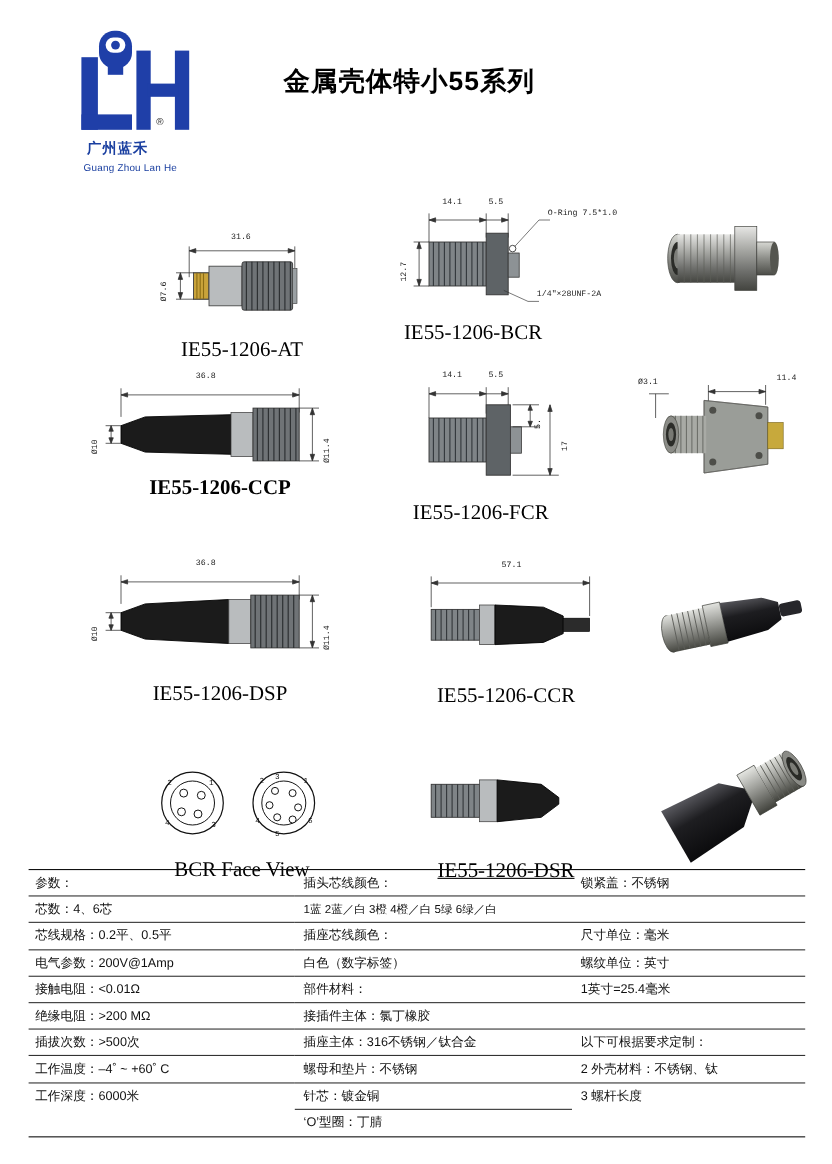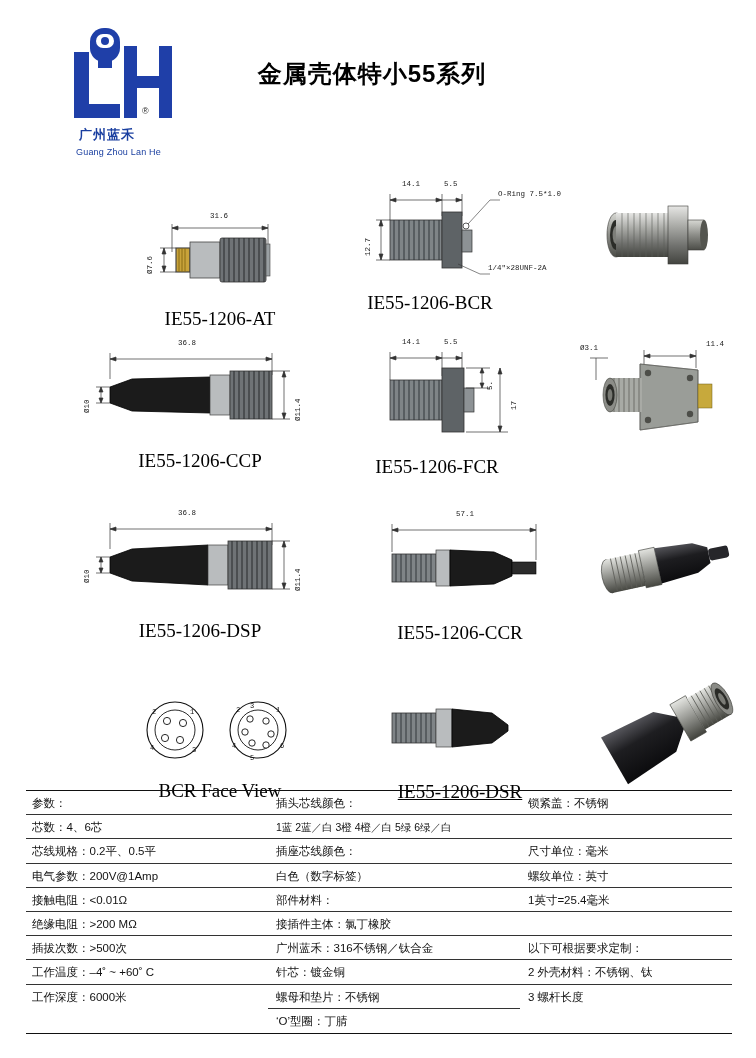--- a/index.html
+++ b/index.html
@@ -335,21 +335,21 @@
         <line x1="192" y1="36" x2="210" y2="36"></line>
         <line x1="192" y1="84" x2="210" y2="84"></line>
         <line x1="204" y1="36" x2="204" y2="84"></line>
         <path d="M204 36 l-2 6 h4 z" fill="#333"></path>
         <path d="M204 84 l-2 -6 h4 z" fill="#333"></path>
       </g>
     </svg>
     <div class="dim" style="left:98px; top:4px;">36.8</div>
     <div class="dim vert" style="left:3px; top:78px;">Ø10</div>
     <div class="dim vert" style="left:214px; top:86px;">Ø11.4</div>
-    <div class="caption" style="top:115px;">IE55-1206-CCP</div>
+    <div class="caption" style="top:98px;font-weight:bold;">IE55-1206-CCP</div>
   </div>
 
   <div class="cell" style="left:362px; top:178px; width:210px; height:130px;">
     <svg width="210" height="104" viewBox="0 0 210 104">
       <g stroke="#333" stroke-width="0.7" fill="none">
         <line x1="28" y1="14" x2="28" y2="42"></line>
         <line x1="80" y1="14" x2="80" y2="38"></line>
         <line x1="100" y1="14" x2="100" y2="38"></line>
         <line x1="28" y1="20" x2="80" y2="20"></line>
         <line x1="80" y1="20" x2="100" y2="20"></line>
@@ -643,23 +643,23 @@
     <div class="spec-row last">工作深度：6000米</div>
   </div>
 
   <div class="spec-col c2">
     <div class="spec-row">插头芯线颜色：</div>
     <div class="spec-row" style="font-size:10.5px;">1蓝  2蓝／白  3橙   4橙／白  5绿   6绿／白</div>
     <div class="spec-row">插座芯线颜色：</div>
     <div class="spec-row">白色（数字标签）</div>
     <div class="spec-row">部件材料：</div>
     <div class="spec-row">接插件主体：氯丁橡胶</div>
-    <div class="spec-row">广州蓝禾：316不锈钢／钛合金</div>
+    <div class="spec-row">插座主体：316不锈钢／钛合金</div>
+    <div class="spec-row">螺母和垫片：不锈钢</div>
     <div class="spec-row">针芯：镀金铜</div>
-    <div class="spec-row">螺母和垫片：不锈钢</div>
     <div class="spec-row last">‘O’型圈：丁腈</div>
   </div>
 
   <div class="spec-col c3">
     <div class="spec-row">锁紧盖：不锈钢</div>
     <div class="spec-row"></div>
     <div class="spec-row">尺寸单位：毫米</div>
     <div class="spec-row">螺纹单位：英寸</div>
     <div class="spec-row">1英寸=25.4毫米</div>
     <div class="spec-row"></div>

